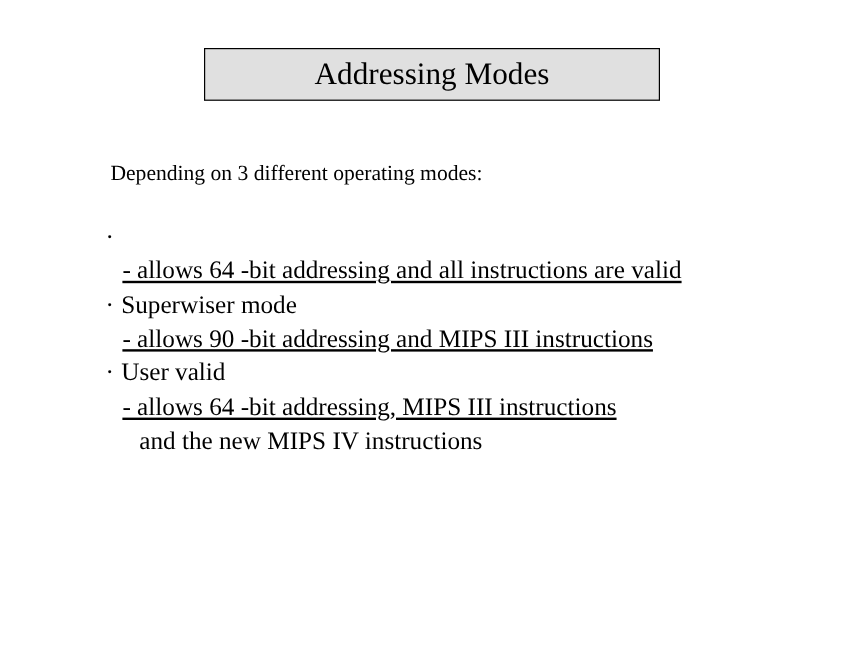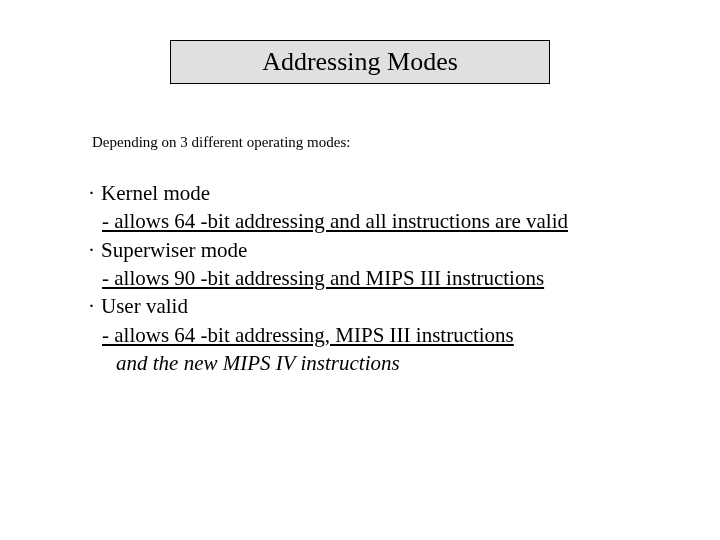--- a/index.html
+++ b/index.html
@@ -25,21 +25,21 @@
       padding: 6px 20px;
       text-align: center;
       margin: 0 auto 50px auto;
       width: 380px;
     }
     .title-box h1 {
       font-size: 26px;
       font-weight: normal;
     }
     .intro {
-      font-size: 15px;
+      font-size: 18px;
       margin-bottom: 28px;
       margin-left: 12px;
     }
     .content {
       font-size: 21px;
       line-height: 1.35;
       margin-left: 8px;
     }
     .bullet-line {
       display: flex;
@@ -47,37 +47,35 @@
     }
     .bullet {
       margin-right: 6px;
     }
     .sub-line {
       margin-left: 14px;
       text-decoration: underline;
     }
     .sub-line-2 {
       margin-left: 28px;
-      font-style: italic;
     }
   </style>
 </head>
 <body>
 
 <div class="slide">
   <div class="title-box">
     <h1>Addressing Modes</h1>
   </div>
 
   <p class="intro">Depending on 3 different operating modes:</p>
 
   <div class="content">
     <div class="bullet-line">
       <span class="bullet">·</span>
-      <span>Kernel mode</span>
     </div>
     <div class="sub-line">- allows 64 -bit addressing and all instructions are valid</div>
 
     <div class="bullet-line">
       <span class="bullet">·</span>
       <span>Superwiser mode</span>
     </div>
     <div class="sub-line">- allows 90 -bit addressing and MIPS III instructions</div>
 
     <div class="bullet-line">

